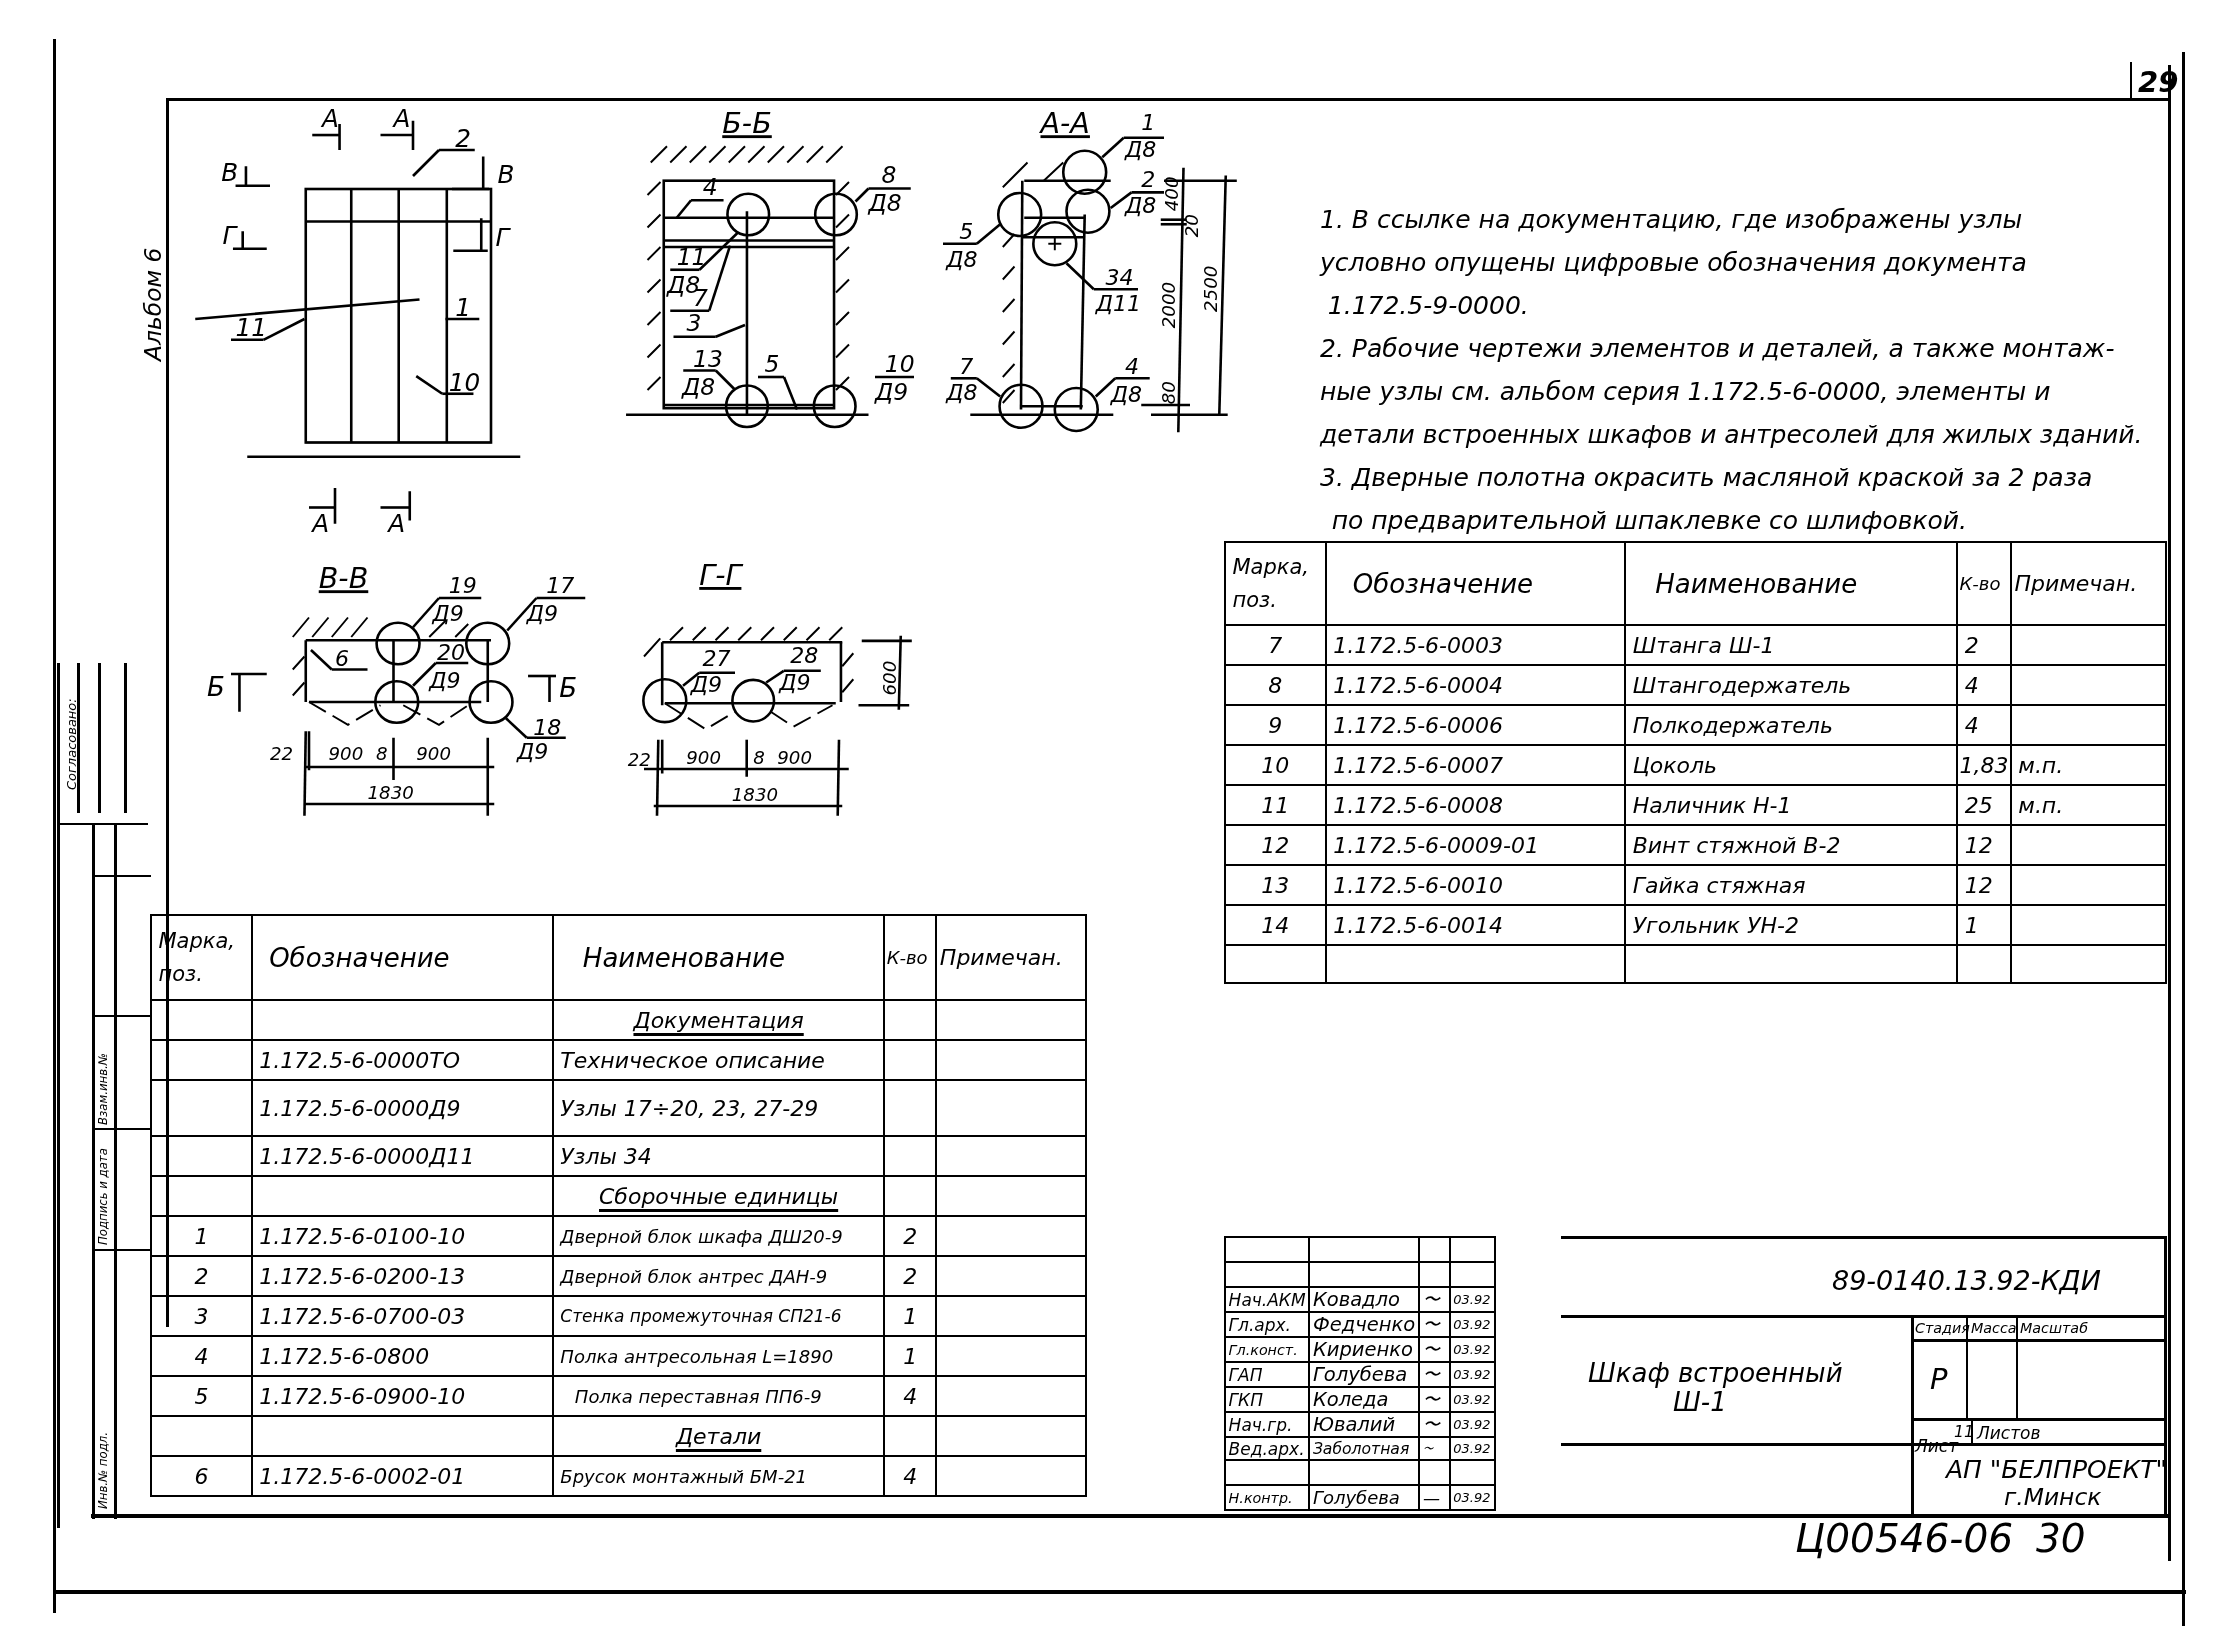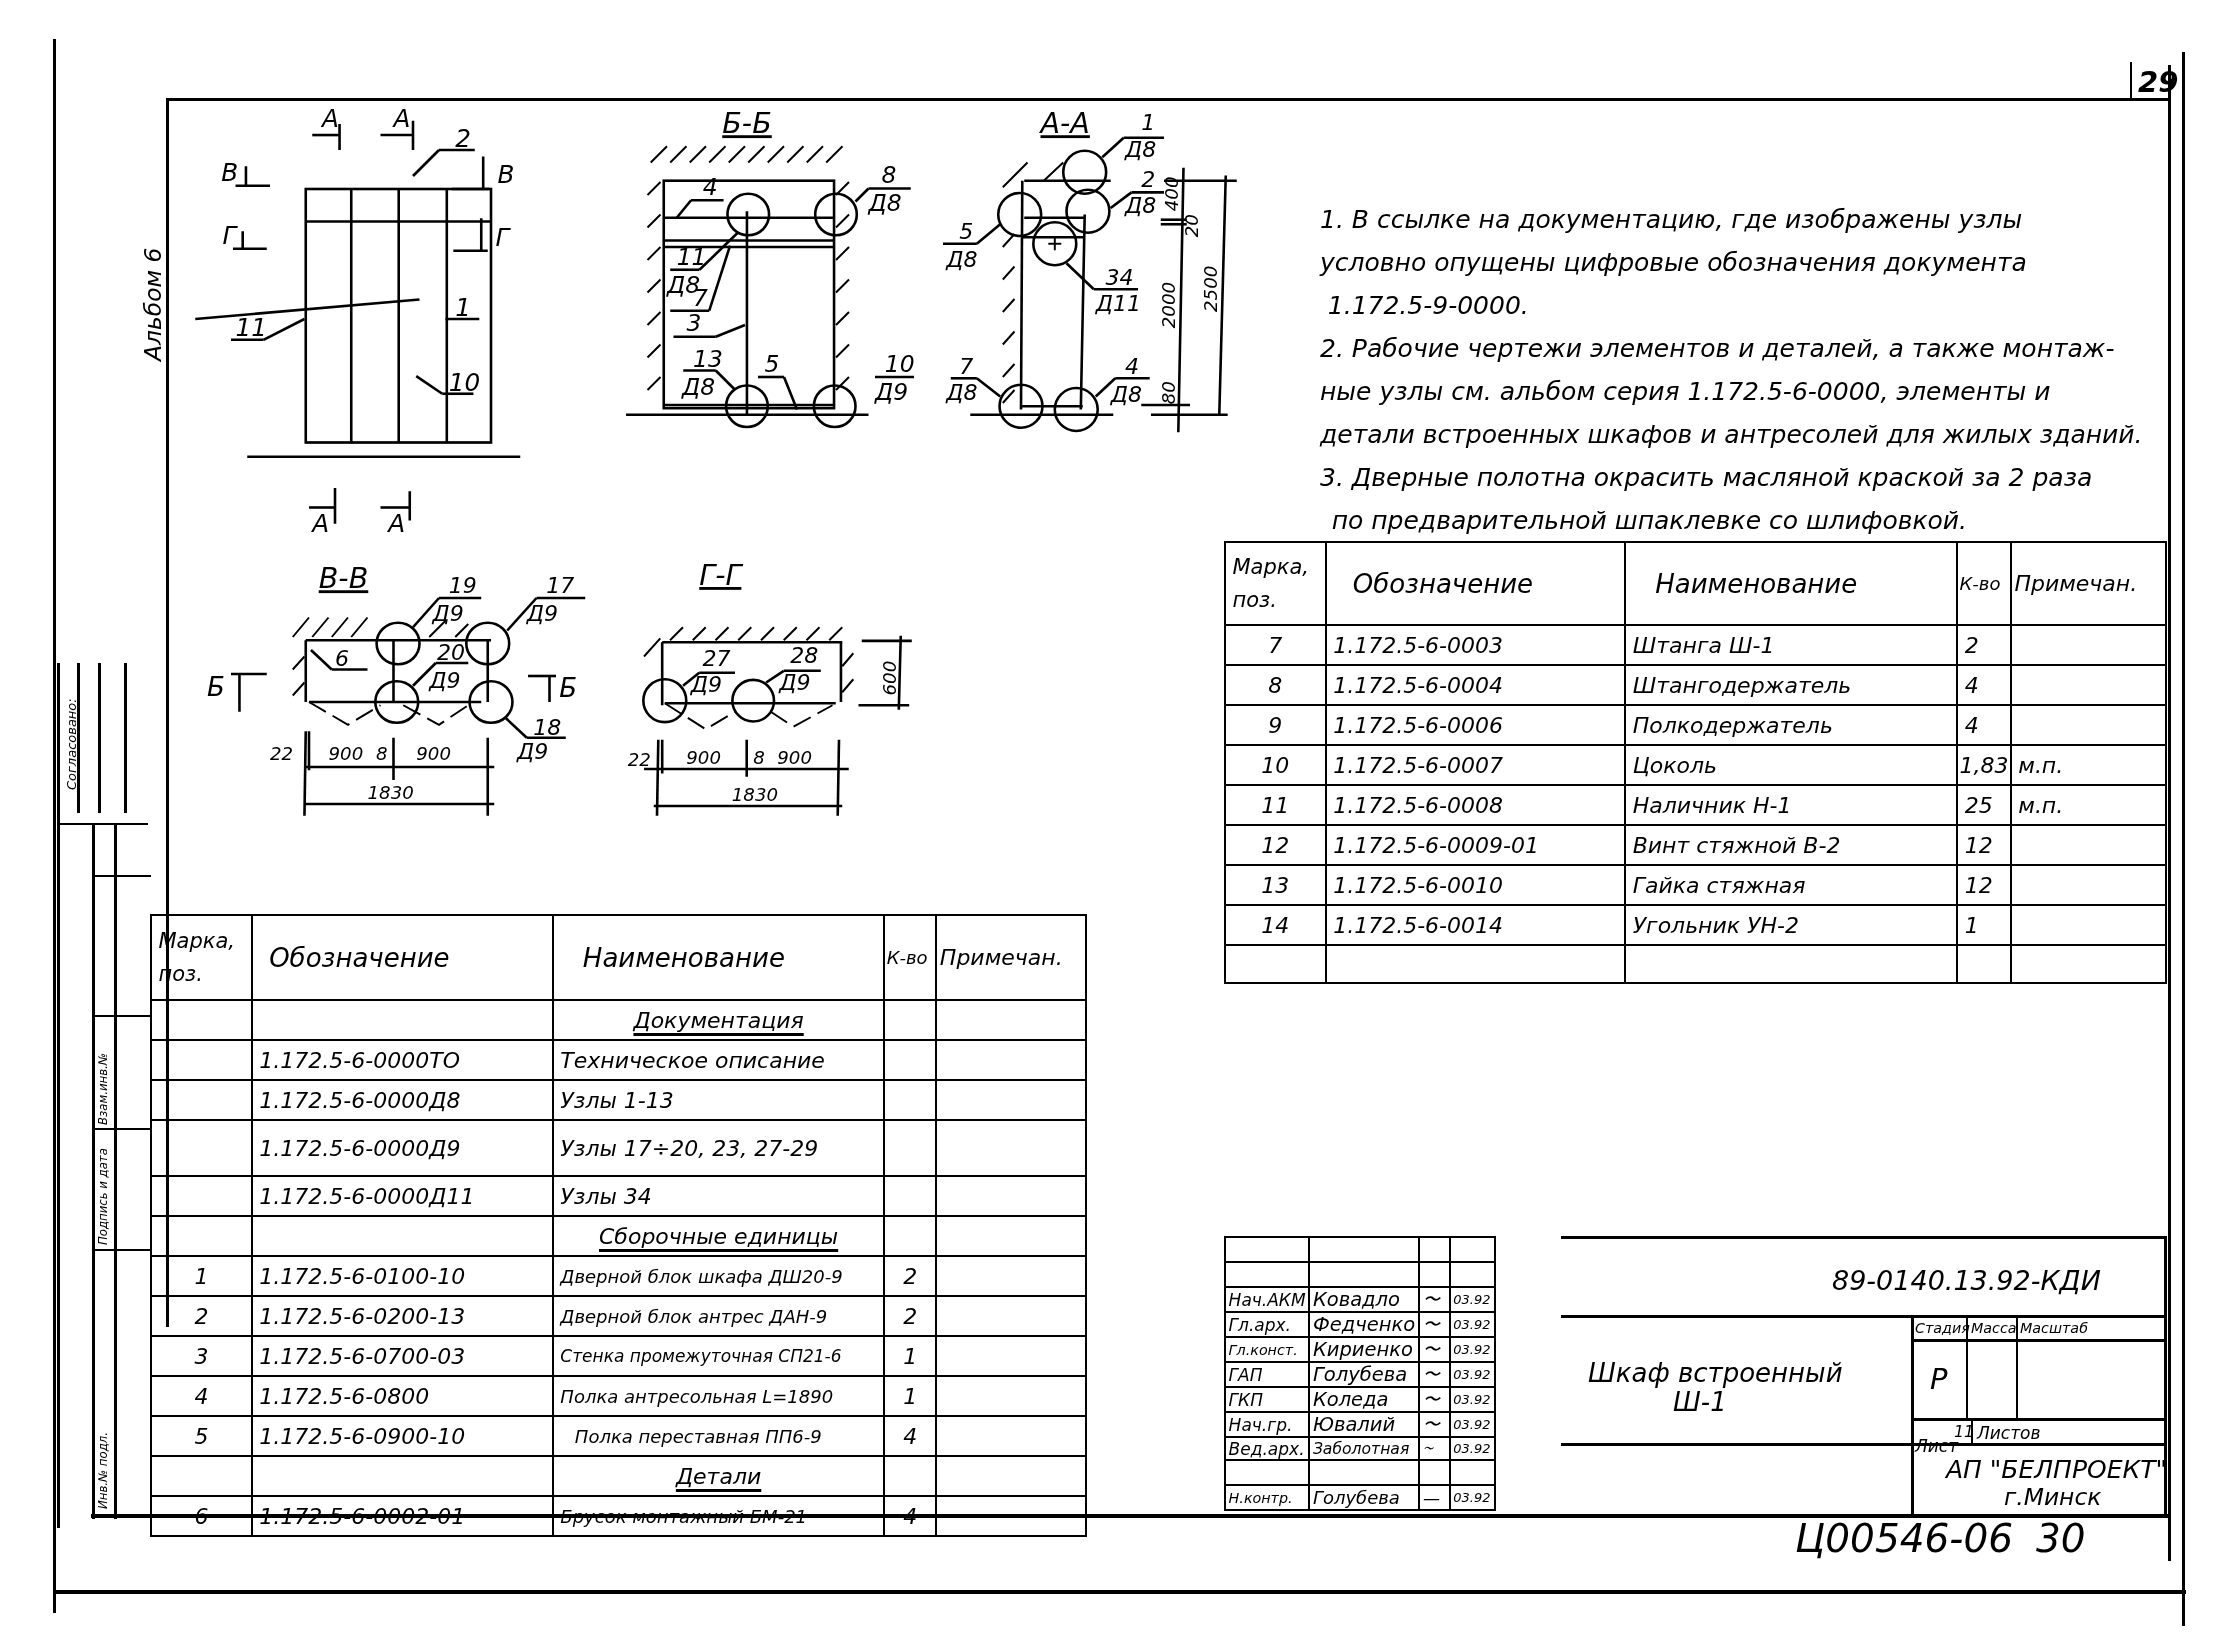--- a/index.html
+++ b/index.html
@@ -437,27 +437,20 @@
         <td></td>
         <td></td>
   </tr>
   <tr style="height:40px;">
     <td class="center"></td>
         <td>1.172.5-6-0000ТО</td>
         <td>Техническое описание</td>
         <td></td>
         <td></td>
   </tr>
-  <tr style="height:40px;">
-    <td class="center"></td>
-        <td>1.172.5-6-0000Д8</td>
-        <td>Узлы 1-13</td>
-        <td></td>
-        <td></td>
-  </tr>
   <tr style="height:56px;">
     <td class="center"></td>
         <td>1.172.5-6-0000Д9</td>
         <td>Узлы 17÷20, 23, 27-29</td>
         <td></td>
         <td></td>
   </tr>
   <tr style="height:40px;">
     <td class="center"></td>
         <td>1.172.5-6-0000Д11</td>

